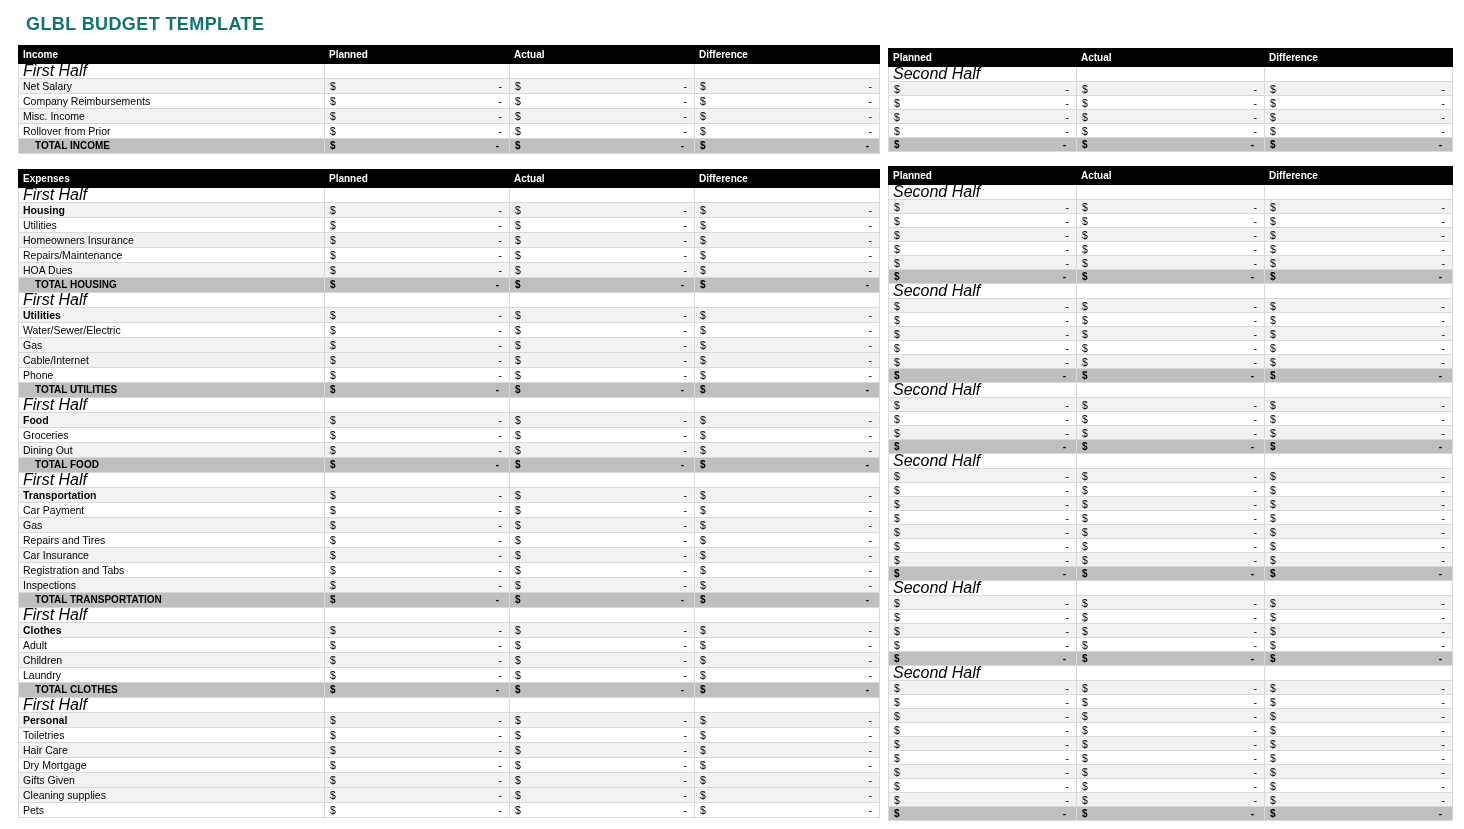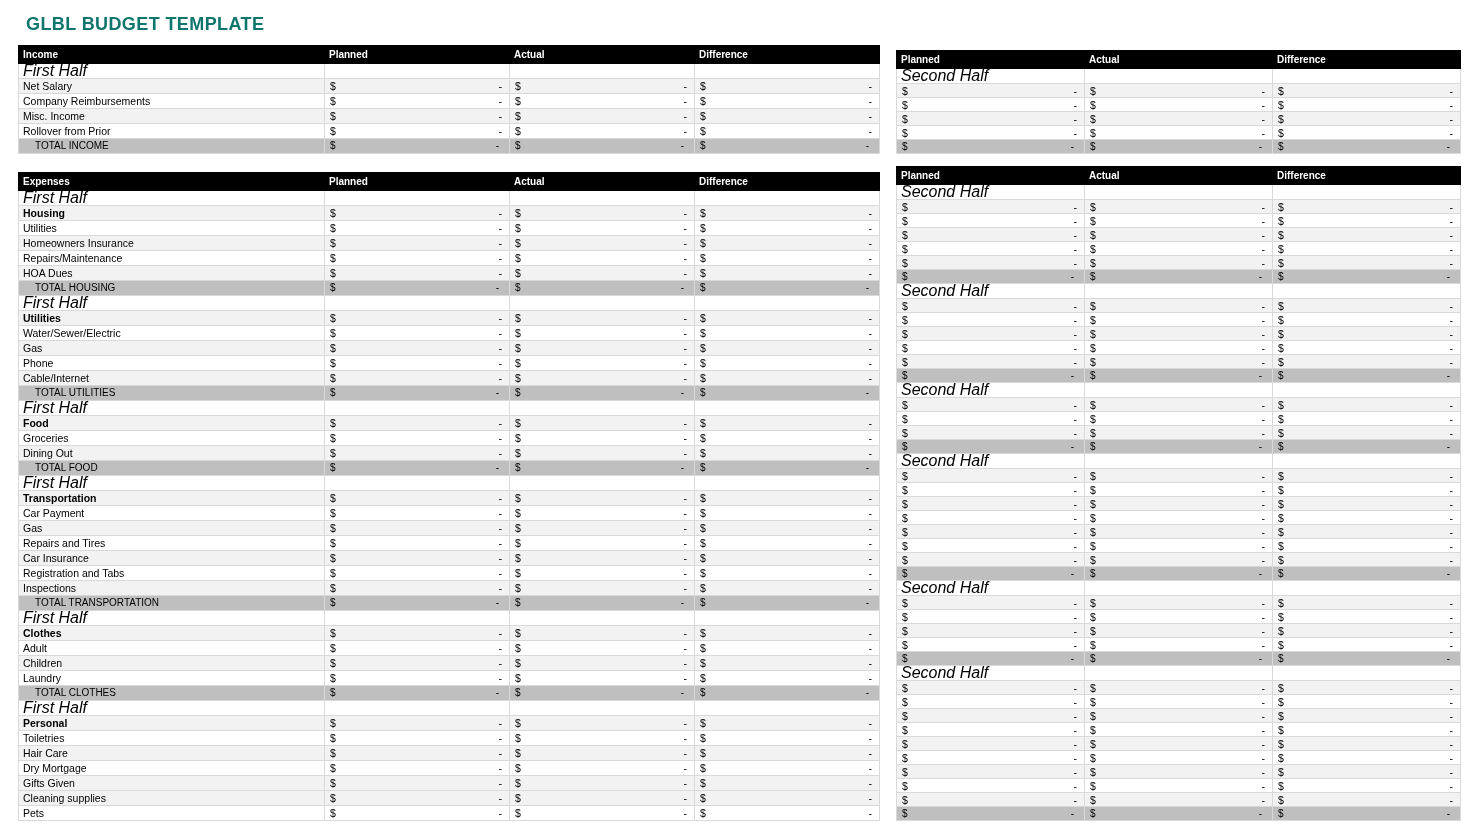--- a/index.html
+++ b/index.html
@@ -21,22 +21,22 @@
   }
   .title {
     font-size: 18px;
     font-weight: bold;
     color: #0f766e;
     letter-spacing: 0.4px;
     padding: 14px 0 10px 8px;
   }
   .grid {
     display: flex;
-    gap: 16px;
-    align-items: flex-end;
+    gap: 8px;
+    align-items: center;
   }
   .col-left { width: 862px; }
   .col-right { width: 566px; }
 
   table.sheet {
     border-collapse: collapse;
     table-layout: fixed;
     width: 100%;
     font-size: 10.5px;
   }
@@ -66,21 +66,21 @@
     font-size: 16px;
     background: #ffffff;
     color: #000000;
   }
   tr.half td.blank { border-left: 1px solid #d9d9d9; }
   
   tr.group td.label { font-weight: bold; }
   
   tr.total td {
     background: #bfbfbf;
-    font-weight: normal;
+    font-weight: bold;
     font-size: 10px;
     padding-left: 16px;
   }
   
   tr.item.alt td { background: #f2f2f2; }
   tr.item td { background: #ffffff; }
 
   td.label { padding-left: 8px; }
   td.sublabel { padding-left: 14px; }
   td.money {
@@ -465,37 +465,37 @@
               </td>
               <td class="money">
                 <span class="cur">$</span>
                 <span class="dash">-</span>
               </td>
               <td class="money">
                 <span class="cur">$</span>
                 <span class="dash">-</span>
               </td>
             </tr>
+            <tr class="item alt">
+              <td class="sublabel">Cable/Internet</td>
+              <td class="money">
+                <span class="cur">$</span>
+                <span class="dash">-</span>
+              </td>
+              <td class="money">
+                <span class="cur">$</span>
+                <span class="dash">-</span>
+              </td>
+              <td class="money">
+                <span class="cur">$</span>
+                <span class="dash">-</span>
+              </td>
+            </tr>
             <tr class="item">
               <td class="sublabel">Phone</td>
-              <td class="money">
-                <span class="cur">$</span>
-                <span class="dash">-</span>
-              </td>
-              <td class="money">
-                <span class="cur">$</span>
-                <span class="dash">-</span>
-              </td>
-              <td class="money">
-                <span class="cur">$</span>
-                <span class="dash">-</span>
-              </td>
-            </tr>
-            <tr class="item alt">
-              <td class="sublabel">Cable/Internet</td>
               <td class="money">
                 <span class="cur">$</span>
                 <span class="dash">-</span>
               </td>
               <td class="money">
                 <span class="cur">$</span>
                 <span class="dash">-</span>
               </td>
               <td class="money">
                 <span class="cur">$</span>

